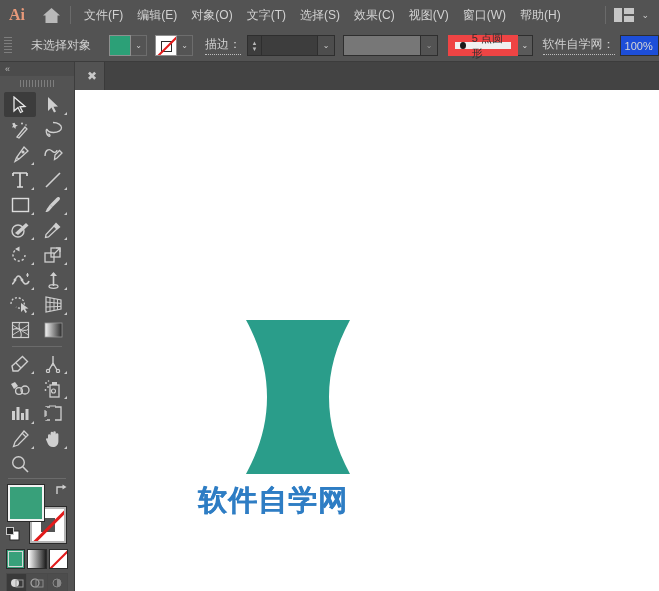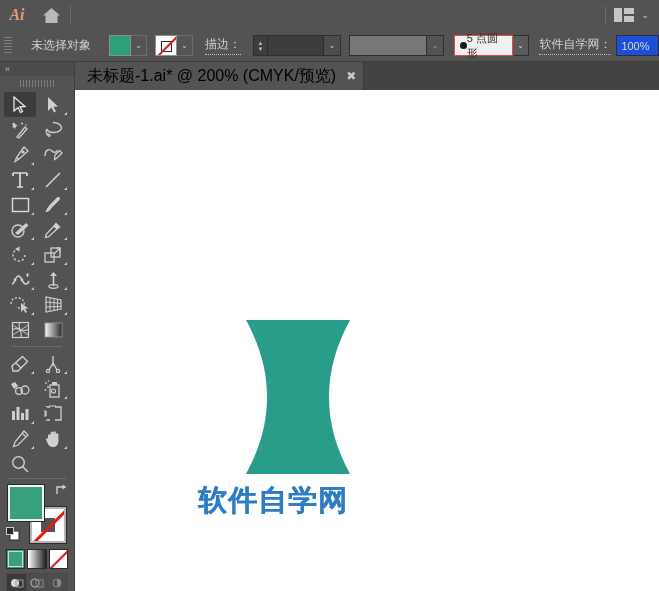--- a/index.html
+++ b/index.html
@@ -9,21 +9,21 @@
     background: #535353;
     font-family: "Liberation Sans", "DejaVu Sans", sans-serif;
     -webkit-font-smoothing: antialiased;
   }
   #app { position: relative; width: 659px; height: 591px; }
 
   
   .menubar {
     position: absolute; left: 0; top: 0; width: 659px; height: 30px;
     background: #535353;
-    display: flex; align-items: center; font-style: italic;
+    display: flex; align-items: center;
   }
   .ai-logo {
     width: 34px; height: 30px;
     display: flex; align-items: center; justify-content: center;
     color: #e8997a; font-size: 16px; font-weight: bold;
     font-family: "Liberation Serif", "DejaVu Serif", serif;
     letter-spacing: 0px;
   }
   .home-icon {
     width: 34px; height: 30px;
@@ -108,23 +108,23 @@
   .field-gray {
     height: 21px; width: 78px; background: #777777; border: 1px solid #2e2e2e;
   }
   .dd-btn-gray {
     width: 17px; height: 21px; background: #535353; border: 1px solid #2e2e2e;
     border-left: none;
     display: flex; align-items: center; justify-content: center;
     color: #9a9a9a; font-size: 8px;
   }
   .profile-field {
-    height: 21px; background: #f0f0f0; border: 1px solid #ef4444;
+    height: 21px; background: #f0f0f0; border: 7px solid #ef4444;
     display: flex; align-items: center; padding: 0 5px;
-    color: #303030; font-size: 11px; gap: 0;
+    color: #303030; font-size: 11px; gap: 6px;
   }
   .profile-dot {
     width: 7px; height: 7px; border-radius: 50%; background: #1a1a1a;
   }
   .dd-btn-lite {
     width: 17px; height: 21px; background: #5a5a5a; border: 1px solid #2e2e2e;
     border-left: none;
     display: flex; align-items: center; justify-content: center;
     color: #dcdcdc; font-size: 8px;
   }
@@ -272,20 +272,31 @@
 <div id="app">
 
   <div class="menubar">
     <div class="ai-logo">Ai</div>
     <div class="home-icon">
       <svg width="19" height="17" viewBox="0 0 19 17">
         <path d="M9.5 1 L18 8.5 L15.5 8.5 L15.5 16 L3.5 16 L3.5 8.5 L1 8.5 Z" fill="#b9b9b9"></path>
       </svg>
     </div>
     <div class="menu-sep"></div>
+    <div class="menu-items">
+      <div class="menu-item">文件(F)</div>
+      <div class="menu-item">编辑(E)</div>
+      <div class="menu-item">对象(O)</div>
+      <div class="menu-item">文字(T)</div>
+      <div class="menu-item">选择(S)</div>
+      <div class="menu-item">效果(C)</div>
+      <div class="menu-item">视图(V)</div>
+      <div class="menu-item">窗口(W)</div>
+      <div class="menu-item">帮助(H)</div>
+    </div>
     <div class="menubar-right">
       <div class="ws-sep"></div>
       <div class="ws-icon">
         <svg width="20" height="14" viewBox="0 0 20 14">
           <rect x="0" y="0" width="8" height="14" fill="#c6c6c6"></rect>
           <rect x="10" y="0" width="10" height="6" fill="#c6c6c6"></rect>
           <rect x="10" y="8" width="10" height="6" fill="#c6c6c6"></rect>
         </svg>
       </div>
       <div class="ws-chevron">⌄</div>
@@ -301,21 +312,21 @@
       <div class="dd-btn">⌄</div>
     </div>
 
     <div class="swatch-group" style="margin-left:8px;">
       <div class="swatch-none">
         <div class="inner-sq"></div>
       </div>
       <div class="dd-btn">⌄</div>
     </div>
 
-    <div class="cb-label-u" style="margin-left:12px;margin-right:12px;">描边：</div>
+    <div class="cb-label-u" style="margin-left:12px;margin-right:6px;">描边：</div>
 
     <div class="swatch-group">
       <div class="stepper">
         <span>▲</span>
         <span>▼</span>
       </div>
       <div class="field-dark" style="width:56px;"></div>
       <div class="dd-btn-dark">⌄</div>
     </div>
 
@@ -331,21 +342,20 @@
       </div>
       <div class="dd-btn-lite">⌄</div>
     </div>
 
     <div class="cb-label-u" style="margin-left:10px;margin-right:5px;">软件自学网：</div>
     <div class="opacity-field">100%</div>
   </div>
 
   <div class="tabbar">
     <div class="doc-tab">
-      <span>未标题-1.ai* @ 200% (CMYK/预览)</span>
       <span class="doc-tab-close">✖</span>
     </div>
   </div>
 
   <div class="toolpanel">
     <div class="tp-collapse">«</div>
     <div class="tp-grip">
       <div class="tp-grip-inner"></div>
     </div>
 

